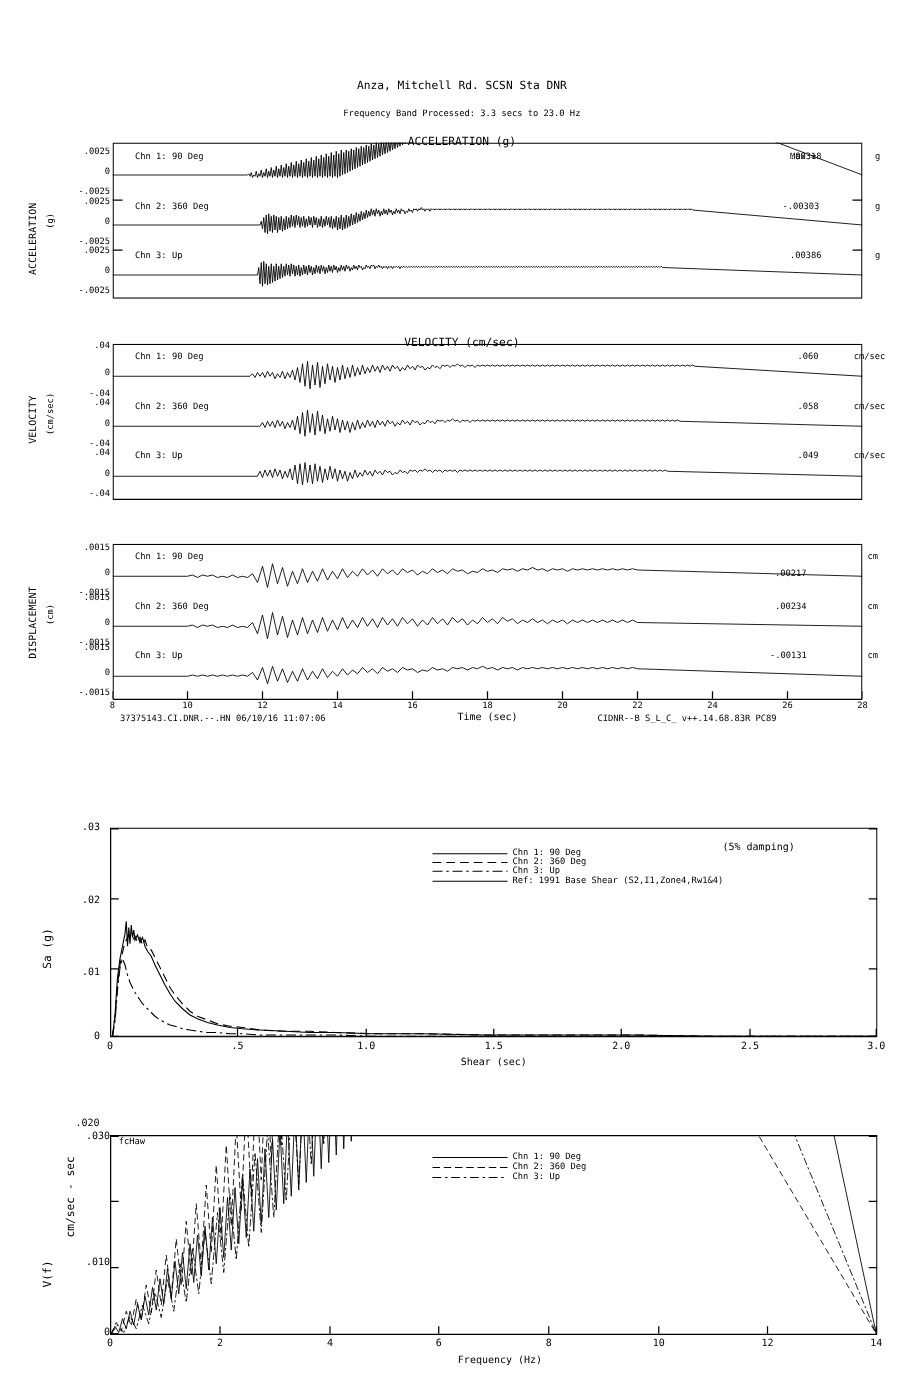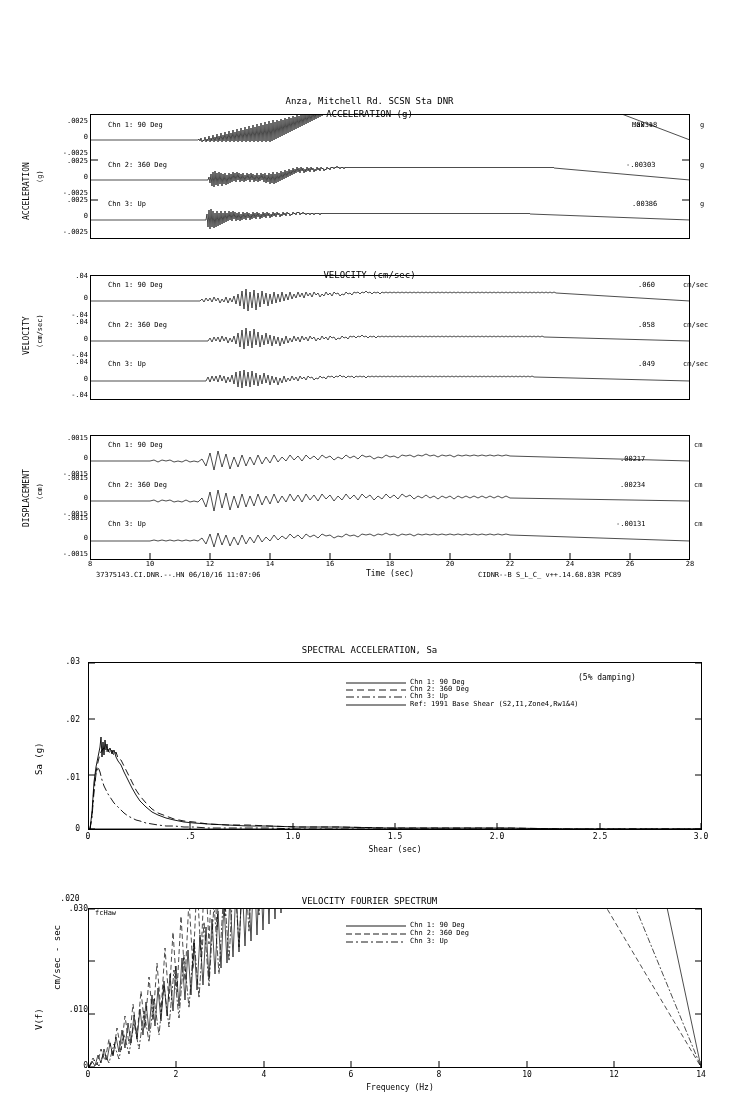--- a/index.html
+++ b/index.html
@@ -13,21 +13,22 @@
   .t9{font-size:9px;}
   .vert{transform:rotate(-90deg);transform-origin:0 0;white-space:nowrap;}
   svg{display:block;}
   .nowrap{white-space:nowrap;}
 </style>
 </head>
 <body>
 
 <div class="page">
 
-  <div class="abs ctext mono t9 nowrap" style="left:0;top:64px;width:739px;margin-top:32px;">Anza, Mitchell Rd.     SCSN Sta DNR</div>
+  <div class="abs ctext mono t9 nowrap" style="left:0;top:64px;width:739px;">Anza, Mitchell Rd.     SCSN Sta DNR</div>
+  <div class="abs ctext mono t7 nowrap" style="left:0;top:87px;width:739px;">Frequency Band Processed: 3.3 secs to 23.0 Hz</div>
 
   <div class="abs ctext mono t9 nowrap" style="left:0;top:109px;width:739px;">ACCELERATION (g)</div>
 
   <div class="abs mono t8 vert" style="left:22px;top:220px;">ACCELERATION</div>
   <div class="abs mono t7 vert" style="left:36px;top:183px;">(g)</div>
 
   <div class="abs mono t7" style="left:58px;top:117px;width:30px;text-align:right;">.0025</div>
   <div class="abs mono t7" style="left:58px;top:133px;width:30px;text-align:right;">0</div>
   <div class="abs mono t7" style="left:55px;top:149px;width:33px;text-align:right;">-.0025</div>
 
@@ -172,21 +173,20 @@
   <div class="abs mono t7 ctext" style="left:498px;top:560px;width:24px;">22</div>
   <div class="abs mono t7 ctext" style="left:558px;top:560px;width:24px;">24</div>
   <div class="abs mono t7 ctext" style="left:618px;top:560px;width:24px;">26</div>
   <div class="abs mono t7 ctext" style="left:678px;top:560px;width:24px;">28</div>
 
   <div class="abs mono t8 ctext" style="left:330px;top:569px;width:120px;">Time (sec)</div>
 
   <div class="abs mono t7" style="left:96px;top:571px;">37375143.CI.DNR.--.HN 06/10/16 11:07:06</div>
   <div class="abs mono t7" style="left:478px;top:571px;">CIDNR--B S_L_C_ v++.14.68.83R PC89</div>
 
-  <div class="abs ctext mono t9 nowrap" style="left:0;top:645px;width:739px;">SPECTRAL ACCELERATION, Sa</div>
 
   <div class="abs mono t9 vert" style="left:34px;top:775px;">Sa (g)</div>
 
   <div class="abs mono t8" style="left:44px;top:657px;width:36px;text-align:right;">.03</div>
   <div class="abs mono t8" style="left:44px;top:715px;width:36px;text-align:right;">.02</div>
   <div class="abs mono t8" style="left:44px;top:773px;width:36px;text-align:right;">.01</div>
   <div class="abs mono t8" style="left:44px;top:824px;width:36px;text-align:right;">0</div>
 
   <svg class="abs" style="left:88px;top:662px;" width="614" height="168" viewBox="0 0 614 168">
     <rect x="0.5" y="0.5" width="613" height="167" fill="none" stroke="#000" stroke-width="1"></rect>
@@ -234,21 +234,20 @@
   <div class="abs mono t8 ctext" style="left:76px;top:832px;width:24px;">0</div>
   <div class="abs mono t8 ctext" style="left:178px;top:832px;width:24px;">.5</div>
   <div class="abs mono t8 ctext" style="left:281px;top:832px;width:24px;">1.0</div>
   <div class="abs mono t8 ctext" style="left:383px;top:832px;width:24px;">1.5</div>
   <div class="abs mono t8 ctext" style="left:485px;top:832px;width:24px;">2.0</div>
   <div class="abs mono t8 ctext" style="left:588px;top:832px;width:24px;">2.5</div>
   <div class="abs mono t8 ctext" style="left:689px;top:832px;width:24px;">3.0</div>
 
   <div class="abs mono t8 ctext" style="left:330px;top:845px;width:130px;">Shear (sec)</div>
 
-  <div class="abs ctext mono t9 nowrap" style="left:0;top:896px;width:739px;">VELOCITY FOURIER SPECTRUM</div>
 
   <div class="abs mono t9 vert" style="left:34px;top:1030px;">V(f)</div>
   <div class="abs mono t9 vert" style="left:52px;top:990px;">cm/sec - sec</div>
 
   <div class="abs mono t8" style="left:52px;top:904px;width:36px;text-align:right;">.030</div>
   <div class="abs mono t8" style="left:52px;top:894px;width:36px;text-align:center;">.020</div>
   <div class="abs mono t8" style="left:52px;top:1005px;width:36px;text-align:right;">.010</div>
   <div class="abs mono t8" style="left:52px;top:1061px;width:36px;text-align:right;">0</div>
 
   <div class="abs mono t7" style="left:95px;top:909px;">fcHaw</div>

